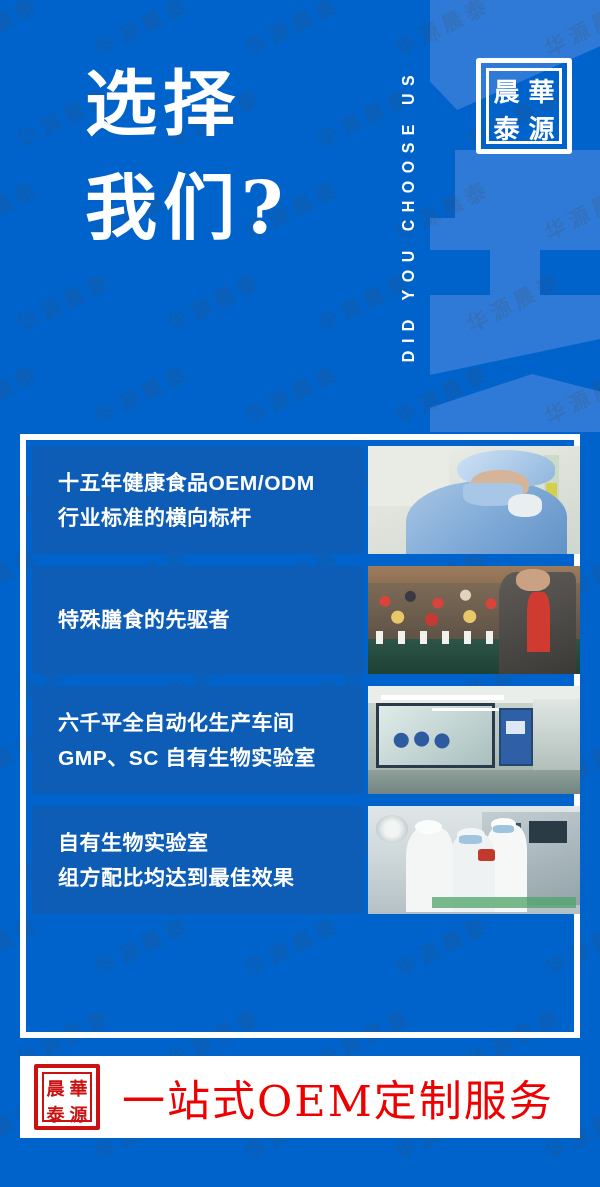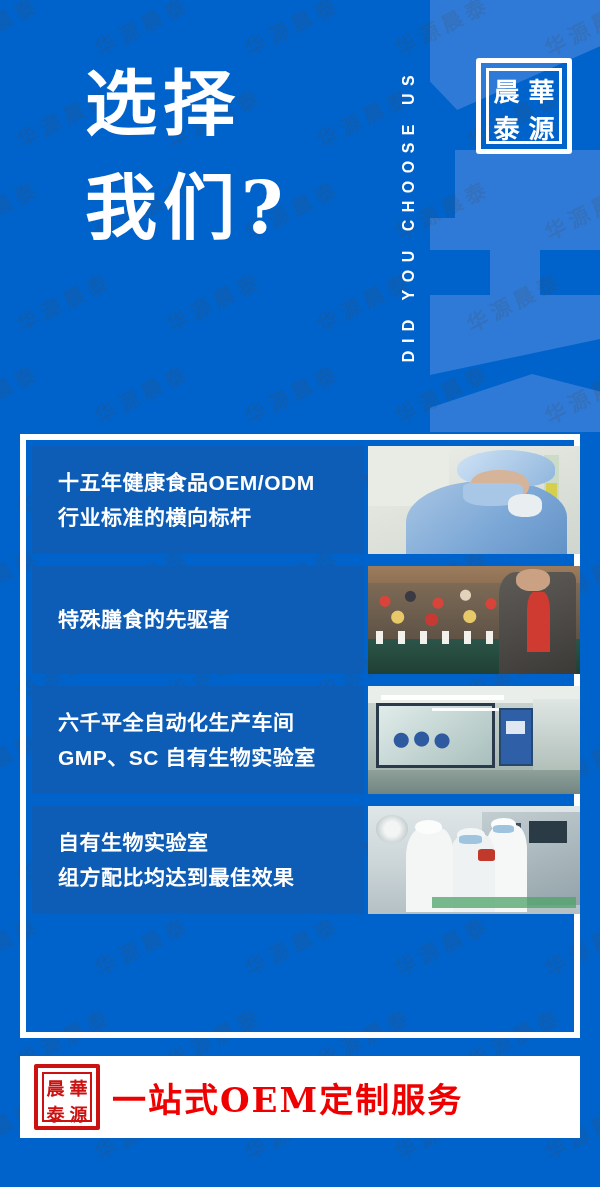--- a/index.html
+++ b/index.html
@@ -205,23 +205,23 @@
   }
   .seal-red{position:relative;width:66px;height:66px;flex:0 0 66px;
             border:4px solid #cc1111;border-radius:2px;}
   .seal-red .inner{position:absolute;inset:4px;border:2px solid #cc1111;
                    display:grid;grid-template-columns:1fr 1fr;
                    grid-template-rows:1fr 1fr;}
   .seal-red .ch{display:flex;align-items:center;justify-content:center;
                 color:#cc1111;font-size:18px;font-weight:700;
                 font-family:"DejaVu Serif","Liberation Serif",serif;}
   .banner-text{
-    color:#ee0000;font-size:34px;font-weight:700;letter-spacing:2px;
+    color:#ee0000;font-size:43px;font-weight:400;letter-spacing:2px;
     font-family:"DejaVu Serif","Liberation Serif",serif;
-    margin-left:12px;white-space:nowrap;
+    margin-left:22px;white-space:nowrap;
   }
 </style>
 </head>
 <body>
 
 <div id="poster">
 
   <div class="bg-shapes">
     <i class="w11"></i>
     <i class="w2"></i>

